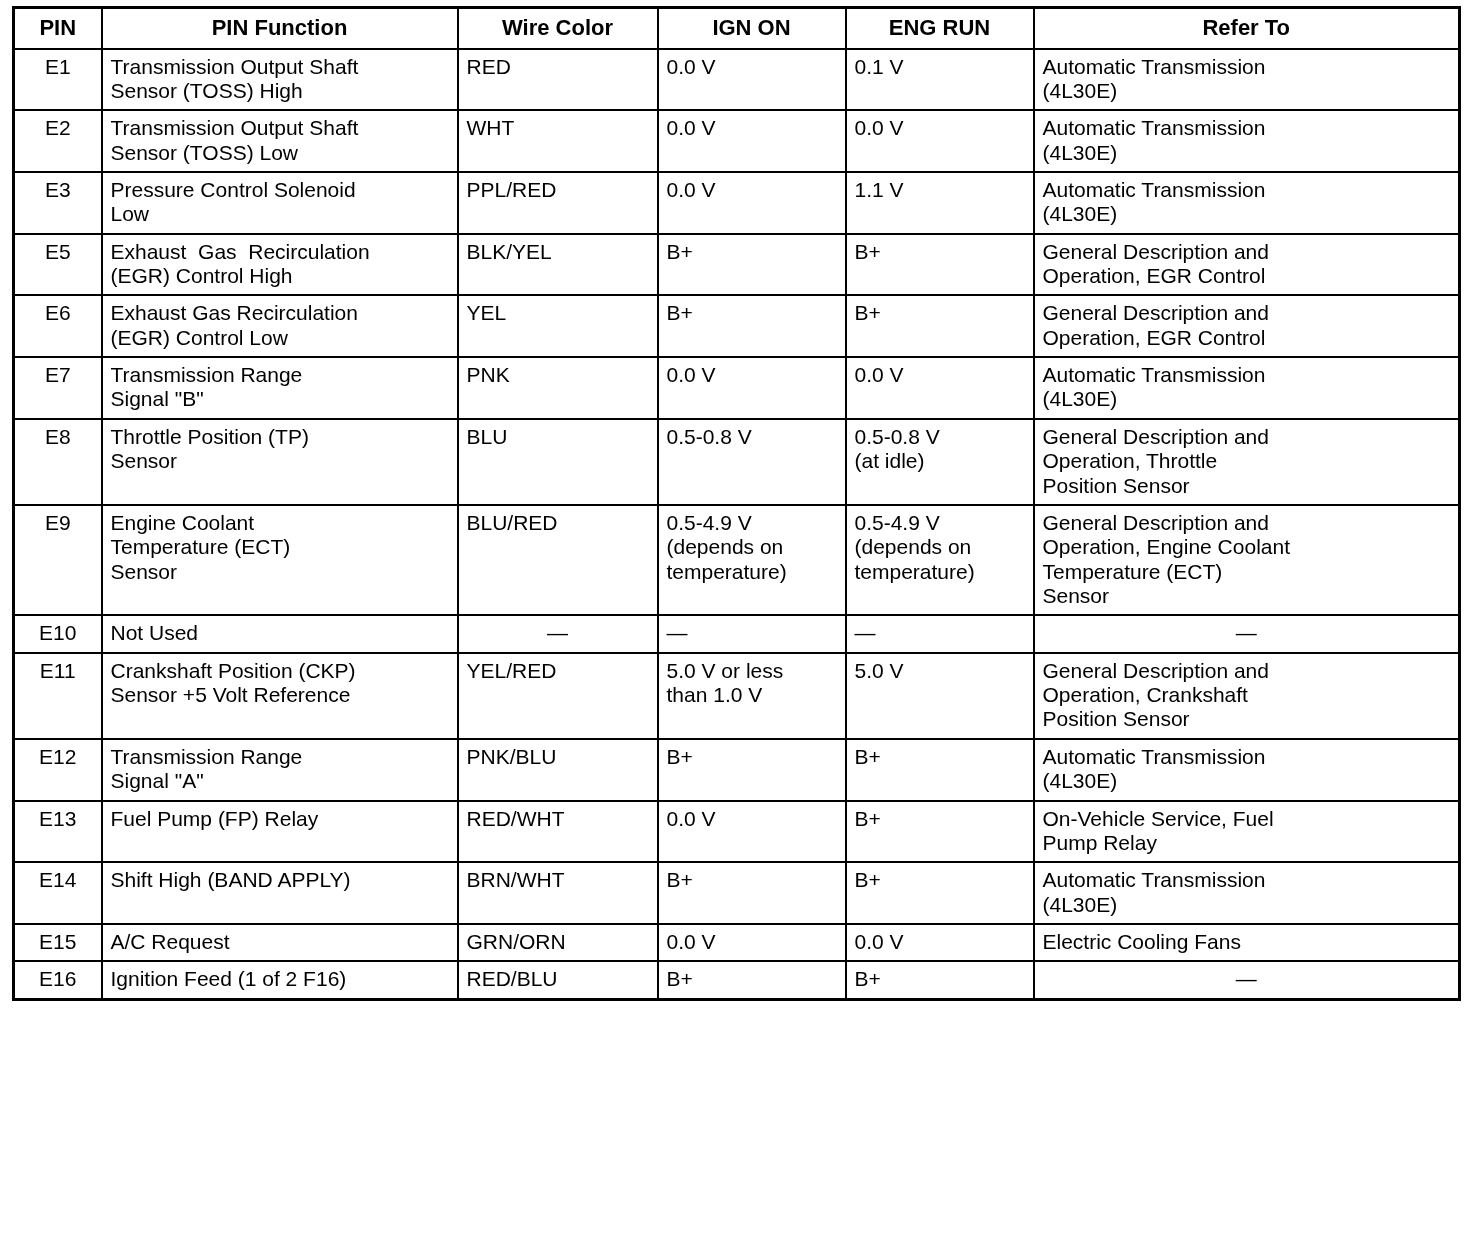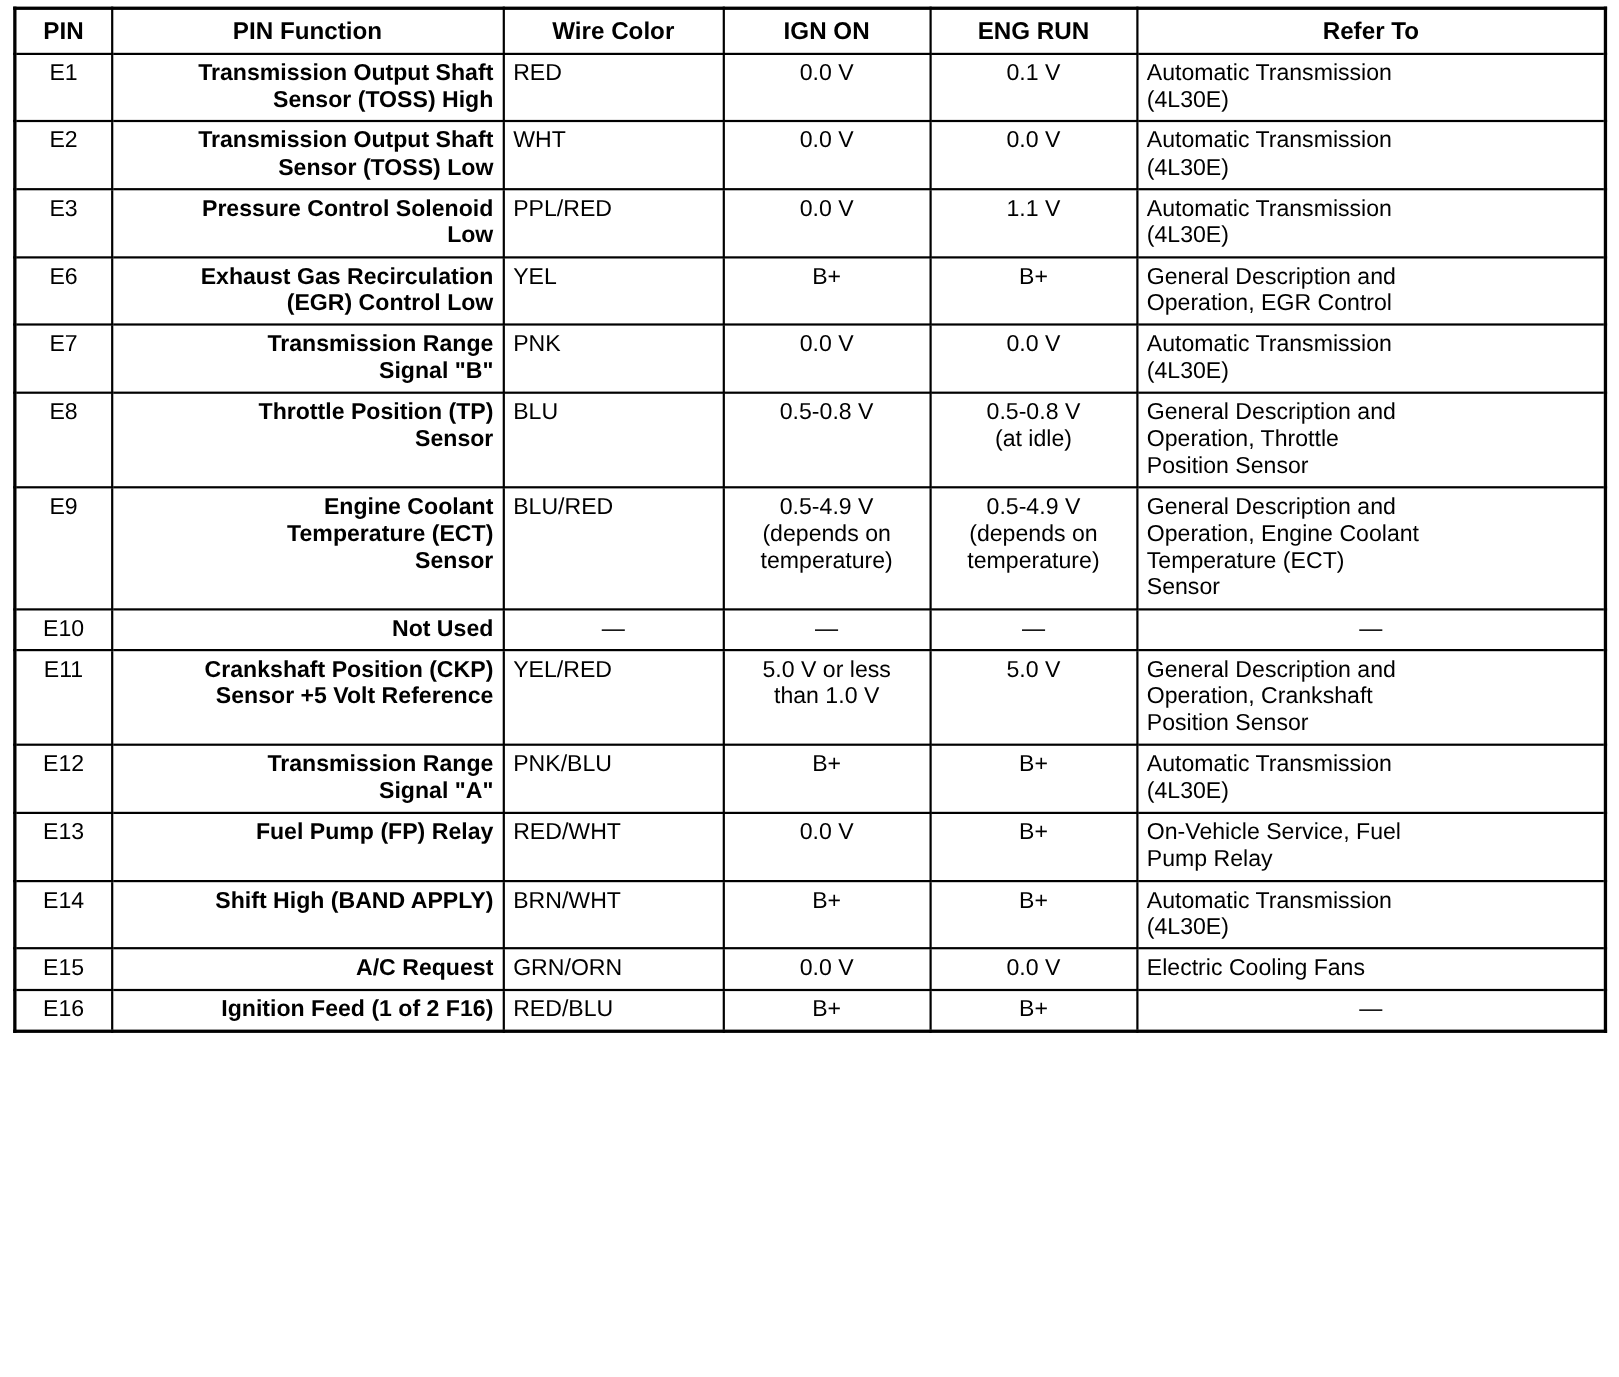--- a/index.html
+++ b/index.html
@@ -47,30 +47,29 @@
     text-align: center;
     font-size: 22px;
     padding: 6px 4px 7px 4px;
     vertical-align: middle;
   }
   td.pin-cell {
     text-align: center;
     white-space: nowrap;
   }
   td.func-cell {
-    text-align: right;
-    font-weight: bold;
+    text-align: left;
   }
   td.wire-cell {
     text-align: left;
     white-space: nowrap;
     margin-top: 23px;
   }
   td.val-cell {
-    text-align: center;
+    text-align: left;
   }
   td.refer-cell {
     text-align: left;
     margin-top: 40px;
   }
   .line {
     display: block;
     white-space: pre;
   }
 </style>
@@ -146,20 +145,38 @@
           </td>
           <td class="val-cell">
             <span class="line">1.1 V</span>
           </td>
           <td class="refer-cell">
             <span class="line">Automatic Transmission</span>
             <span class="line">(4L30E)</span>
           </td>
         </tr>
         <tr>
+          <td class="pin-cell">E5</td>
+          <td class="func-cell">
+            <span class="line">Exhaust  Gas  Recirculation</span>
+            <span class="line">(EGR) Control High</span>
+          </td>
+          <td class="wire-cell">BLK/YEL</td>
+          <td class="val-cell">
+            <span class="line">B+</span>
+          </td>
+          <td class="val-cell">
+            <span class="line">B+</span>
+          </td>
+          <td class="refer-cell">
+            <span class="line">General Description and</span>
+            <span class="line">Operation, EGR Control</span>
+          </td>
+        </tr>
+        <tr>
           <td class="pin-cell">E6</td>
           <td class="func-cell">
             <span class="line">Exhaust Gas Recirculation</span>
             <span class="line">(EGR) Control Low</span>
           </td>
           <td class="wire-cell">YEL</td>
           <td class="val-cell">
             <span class="line">B+</span>
           </td>
           <td class="val-cell">

